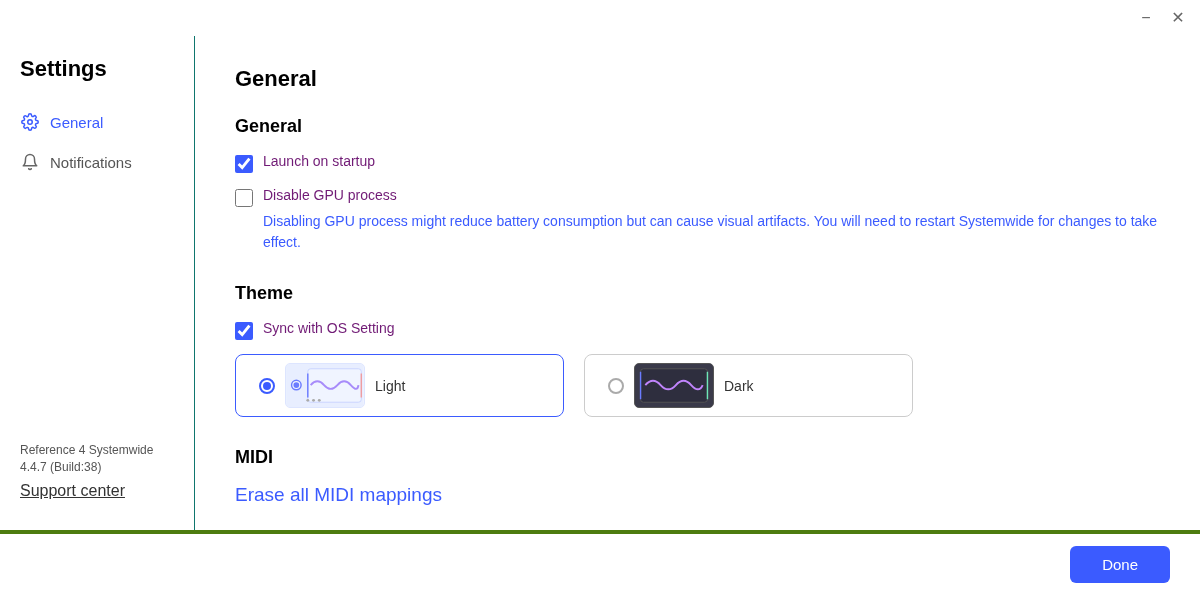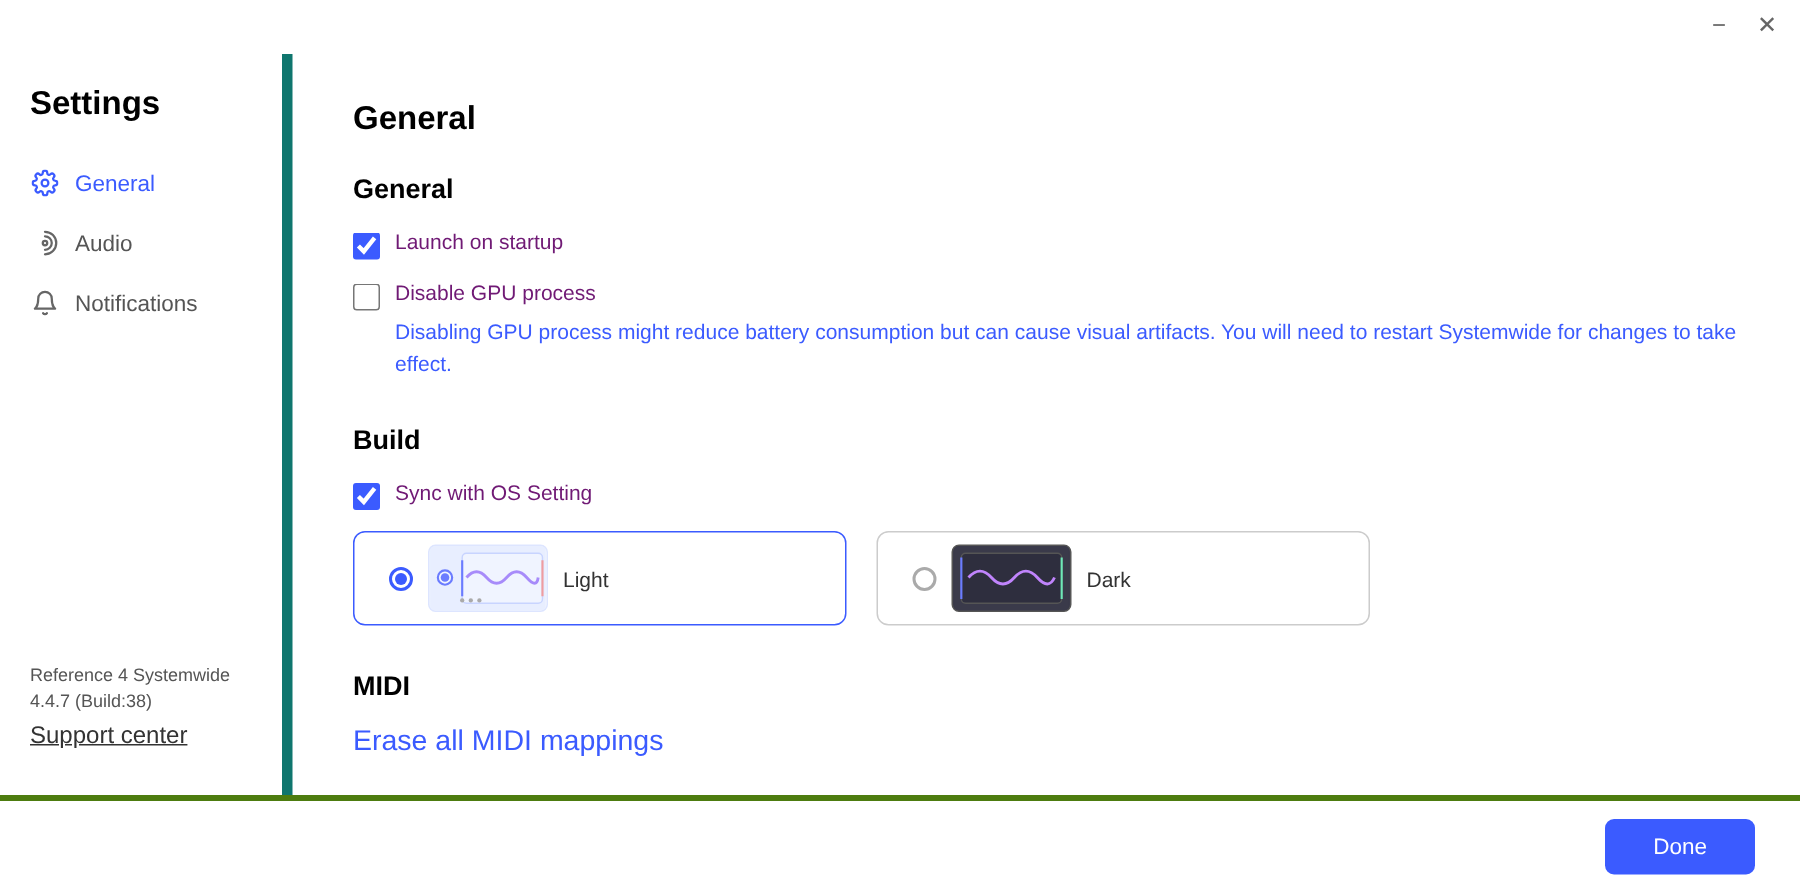--- a/index.html
+++ b/index.html
@@ -37,21 +37,21 @@
     .main-layout {
       display: flex;
       flex: 1;
       overflow: hidden;
     }
 
     
     .sidebar {
       width: 195px;
       background: #fff;
-      border-right: 7px solid #0f766e;
+      border-right: 1px solid #0f766e;
       padding: 20px 0;
       display: flex;
       flex-direction: column;
       flex-shrink: 0;
     }
     .sidebar-title {
       font-size: 22px;
       font-weight: 700;
       color: #000;
       padding: 0 20px 20px 20px;
@@ -260,30 +260,20 @@
     <div class="sidebar-item active">
       <span class="icon">
         <svg width="18" height="18" viewBox="0 0 24 24" fill="none" stroke="#3B5BFF" stroke-width="2" stroke-linecap="round" stroke-linejoin="round">
           <circle cx="12" cy="12" r="3"></circle>
           <path d="M19.4 15a1.65 1.65 0 0 0 .33 1.82l.06.06a2 2 0 0 1-2.83 2.83l-.06-.06a1.65 1.65 0 0 0-1.82-.33 1.65 1.65 0 0 0-1 1.51V21a2 2 0 0 1-4 0v-.09A1.65 1.65 0 0 0 9 19.4a1.65 1.65 0 0 0-1.82.33l-.06.06a2 2 0 0 1-2.83-2.83l.06-.06A1.65 1.65 0 0 0 4.68 15a1.65 1.65 0 0 0-1.51-1H3a2 2 0 0 1 0-4h.09A1.65 1.65 0 0 0 4.6 9a1.65 1.65 0 0 0-.33-1.82l-.06-.06a2 2 0 0 1 2.83-2.83l.06.06A1.65 1.65 0 0 0 9 4.68a1.65 1.65 0 0 0 1-1.51V3a2 2 0 0 1 4 0v.09a1.65 1.65 0 0 0 1 1.51 1.65 1.65 0 0 0 1.82-.33l.06-.06a2 2 0 0 1 2.83 2.83l-.06.06A1.65 1.65 0 0 0 19.4 9a1.65 1.65 0 0 0 1.51 1H21a2 2 0 0 1 0 4h-.09a1.65 1.65 0 0 0-1.51 1z"></path>
         </svg>
       </span>
       <span>General</span>
     </div>
 
-    <div class="sidebar-item">
-      <span class="icon">
-        <svg width="18" height="18" viewBox="0 0 24 24" fill="none" stroke="#666" stroke-width="2" stroke-linecap="round" stroke-linejoin="round">
-          <circle cx="12" cy="12" r="2"></circle>
-          <path d="M12 2a10 10 0 0 1 0 20"></path>
-          <path d="M12 6a6 6 0 0 1 0 12"></path>
-        </svg>
-      </span>
-      <span>Audio</span>
-    </div>
 
     <div class="sidebar-item">
       <span class="icon">
         <svg width="18" height="18" viewBox="0 0 24 24" fill="none" stroke="#666" stroke-width="2" stroke-linecap="round" stroke-linejoin="round">
           <path d="M18 8A6 6 0 0 0 6 8c0 7-3 9-3 9h18s-3-2-3-9"></path>
           <path d="M13.73 21a2 2 0 0 1-3.46 0"></path>
         </svg>
       </span>
       <span>Notifications</span>
     </div>
@@ -314,21 +304,21 @@
       <div class="checkbox-row">
         <input type="checkbox" class="cb-input" style="">
         <div>
           <div class="cb-label">Disable GPU process</div>
           <div class="cb-desc">Disabling GPU process might reduce battery consumption but can cause visual artifacts. You will need to restart Systemwide for changes to take effect.</div>
         </div>
       </div>
     </div>
 
     <div class="section">
-      <div class="section-title">Build</div>
+      <div class="section-title">Theme</div>
 
       <div class="checkbox-row">
         <input type="checkbox" class="cb-input" checked="" style="">
         <div class="cb-label">Sync with OS Setting</div>
       </div>
 
       <div class="theme-options">
 
         <div class="theme-card selected">
           <div class="radio-circle"></div>

